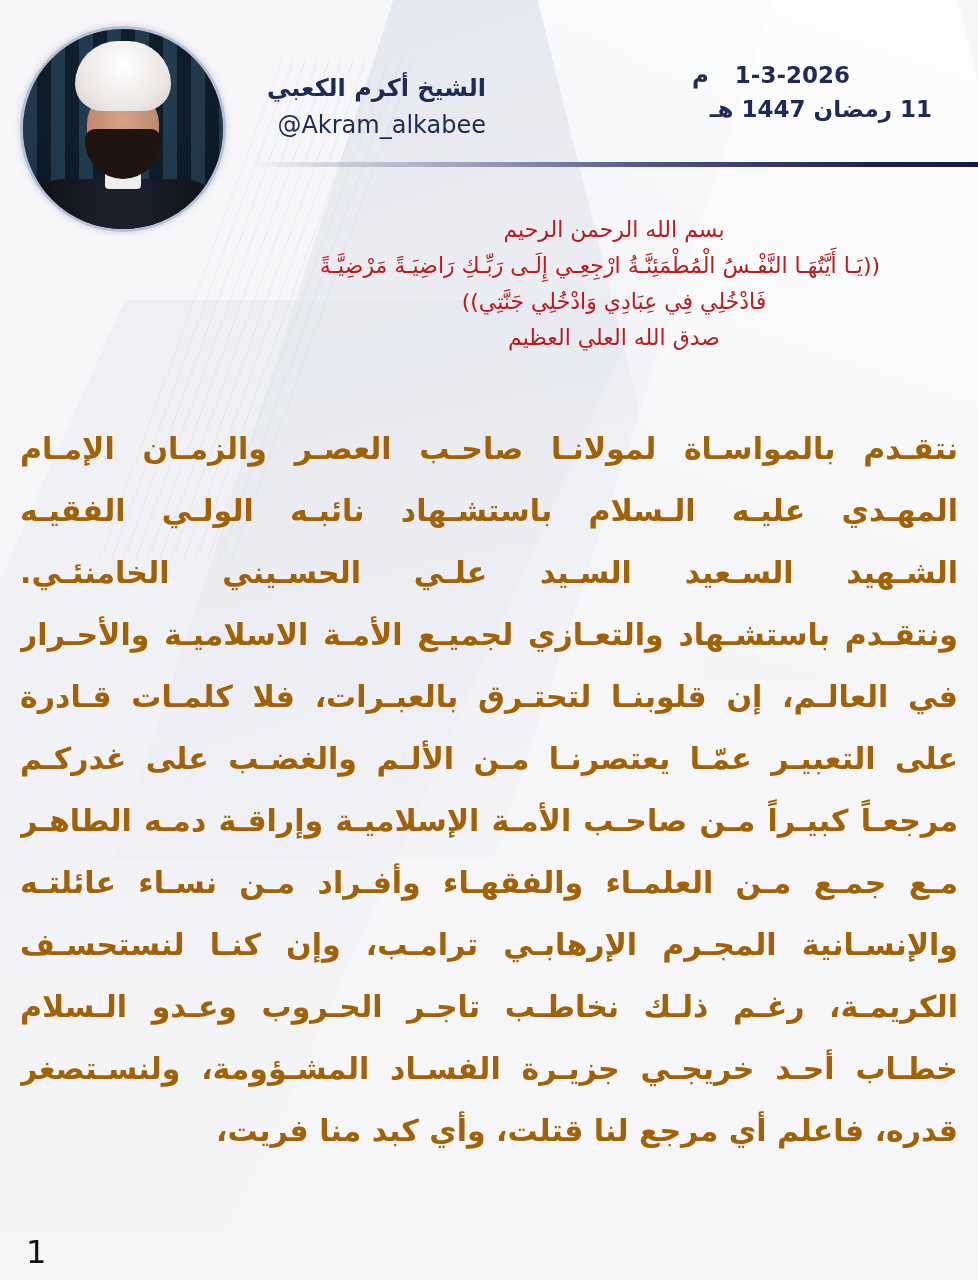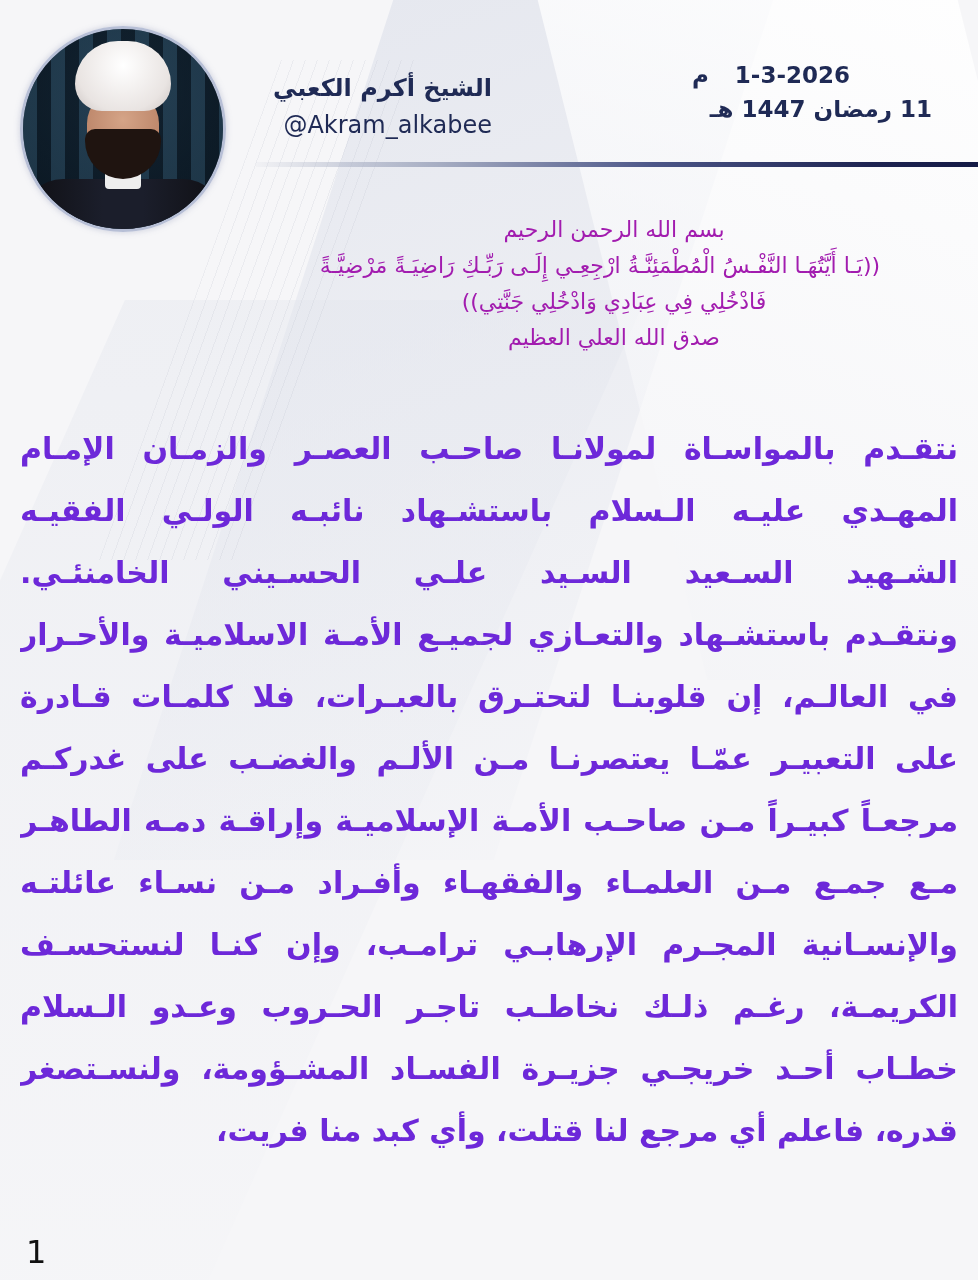--- a/index.html
+++ b/index.html
@@ -107,21 +107,21 @@
   .avatar .robe {
     position: absolute;
     left: 0; top: 150px;
     width: 200px; height: 60px;
     background: linear-gradient(90deg, #0f0f13, #1b1e2b 40%, #1b1e2b 60%, #0f0f13);
     border-radius: 40px 40px 0 0;
   }
 
   .name-block {
     position: absolute;
-    left: 262px; top: 72px;
+    left: 256px; top: 72px;
     width: 230px;
     text-align: right;
     direction: rtl;
   }
   .author-name {
     font-family: "DejaVu Sans", sans-serif;
     font-weight: bold;
     font-size: 24px;
     color: #1f2a55;
     line-height: 32px;
@@ -169,40 +169,40 @@
   }
 
   
   .verse {
     position: absolute;
     left: 250px; top: 212px;
     width: 728px;
     z-index: 2;
     direction: rtl;
     text-align: center;
-    color: #a21caf;
+    color: #b91c1c;
     font-family: "DejaVu Sans", sans-serif;
     font-size: 22px;
     line-height: 36px;
   }
   .verse .line { white-space: nowrap; }
   .verse .line-quran1 { padding-right: 28px; }
 
   
   .body-text {
     position: absolute;
     left: 20px; top: 418px;
     width: 938px;
     z-index: 2;
     direction: rtl;
     text-align: justify;
     font-family: "DejaVu Sans", sans-serif;
     font-weight: bold;
     font-size: 30px;
-    color: #6d28d9;
+    color: #a16207;
   }
   .body-text .bl {
     height: 62px;
     line-height: 62px;
     text-align-last: justify;
     white-space: nowrap;
     overflow: hidden;
   }
   .body-text .bl.last {
     text-align-last: right;

